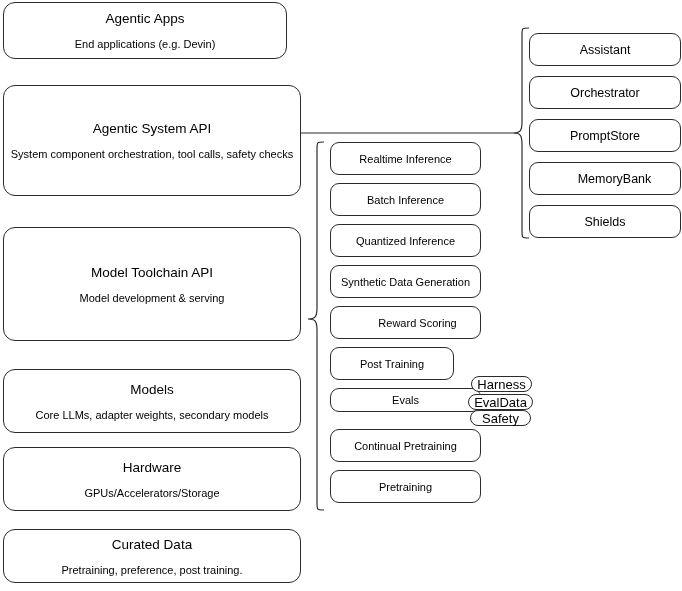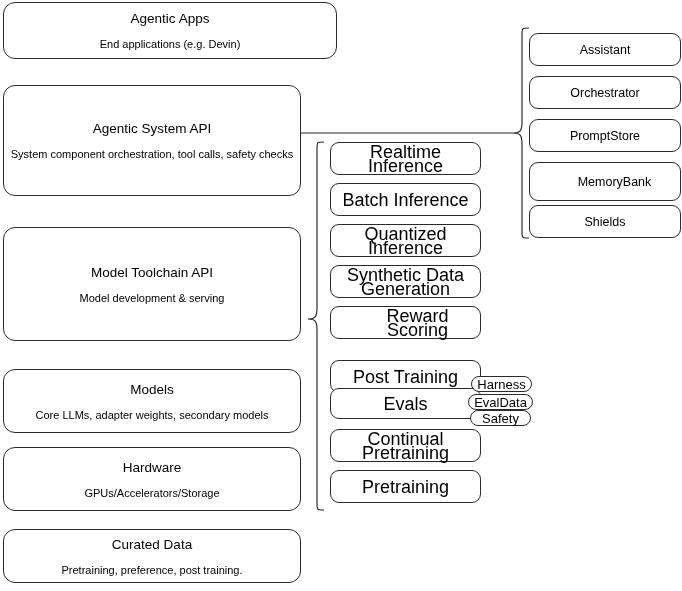--- a/index.html
+++ b/index.html
@@ -47,21 +47,21 @@
     font-size: 11px;
     line-height: 12px;
     margin-top: 11px;
     color: #000;
   }
   .capability {
     border-radius: 9px;
     font-size: 12.5px;
   }
   .capability .label {
-    font-size: 18px;
+    font-size: 11px;
     line-height: 14px;
   }
   .component {
     border-radius: 9px;
   }
   .component .label {
     font-size: 12.5px;
     line-height: 14px;
   }
   
@@ -91,21 +91,21 @@
     fill: none;
     stroke: #2b2b2b;
     stroke-width: 1.2;
   }
 </style>
 </head>
 <body>
 
 <div id="canvas">
 
-  <div class="box layer" style="left:3px; top:2px; width:334px; height:57px;">
+  <div class="box layer" style="left:3px; top:2px; width:284px; height:57px;">
     <div class="title">Agentic Apps</div>
     <div class="subtitle">End applications (e.g. Devin)</div>
   </div>
 
   <div class="box layer" style="left:3px; top:85px; width:298px; height:111px;">
     <div class="title">Agentic System API</div>
     <div class="subtitle">System component orchestration, tool calls, safety checks</div>
   </div>
 
   <div class="box layer" style="left:3px; top:227px; width:298px; height:114px;">
@@ -144,21 +144,21 @@
 
   <div class="box component" style="left:529px; top:33px; width:152px; height:33px;">
     <div class="label">Assistant</div>
   </div>
   <div class="box component" style="left:529px; top:76px; width:152px; height:33px;">
     <div class="label">Orchestrator</div>
   </div>
   <div class="box component" style="left:529px; top:119px; width:152px; height:33px;">
     <div class="label">PromptStore</div>
   </div>
-  <div class="box component" style="left:529px; top:162px; width:152px; height:39px;padding-left:19px;">
+  <div class="box component" style="left:529px; top:162px; width:152px; height:33px;padding-left:19px;">
     <div class="label">MemoryBank</div>
   </div>
   <div class="box component" style="left:529px; top:205px; width:152px; height:33px;">
     <div class="label">Shields</div>
   </div>
 
   <svg class="brace" style="left:300px; top:136px; width:26px; height:386px;" viewBox="0 0 26 386">
     <path d="M 24 6
              C 17 6, 17 6, 17 13
              L 17 172
@@ -176,24 +176,24 @@
   </div>
   <div class="box capability" style="left:330px; top:224px; width:151px; height:33px;">
     <div class="label">Quantized Inference</div>
   </div>
   <div class="box capability" style="left:330px; top:265px; width:151px; height:33px;">
     <div class="label">Synthetic Data Generation</div>
   </div>
   <div class="box capability" style="left:330px; top:306px; width:151px; height:33px;padding-left:24px;">
     <div class="label">Reward Scoring</div>
   </div>
-  <div class="box capability" style="left:330px; top:360px; width:151px; height:33px;align-items:center;">
+  <div class="box capability" style="left:330px; top:347px; width:124px; height:33px;align-items:center;">
     <div class="label">Post Training</div>
   </div>
-  <div class="box capability" style="left:330px; top:388px; width:151px; height:31px;">
+  <div class="box capability" style="left:330px; top:388px; width:151px; height:24px;">
     <div class="label">Evals</div>
   </div>
   <div class="box capability" style="left:330px; top:429px; width:151px; height:33px;">
     <div class="label">Continual Pretraining</div>
   </div>
   <div class="box capability" style="left:330px; top:470px; width:151px; height:33px;">
     <div class="label">Pretraining</div>
   </div>
 
   <div class="pill" style="left:471px; top:376px; width:61px; height:16px;">

